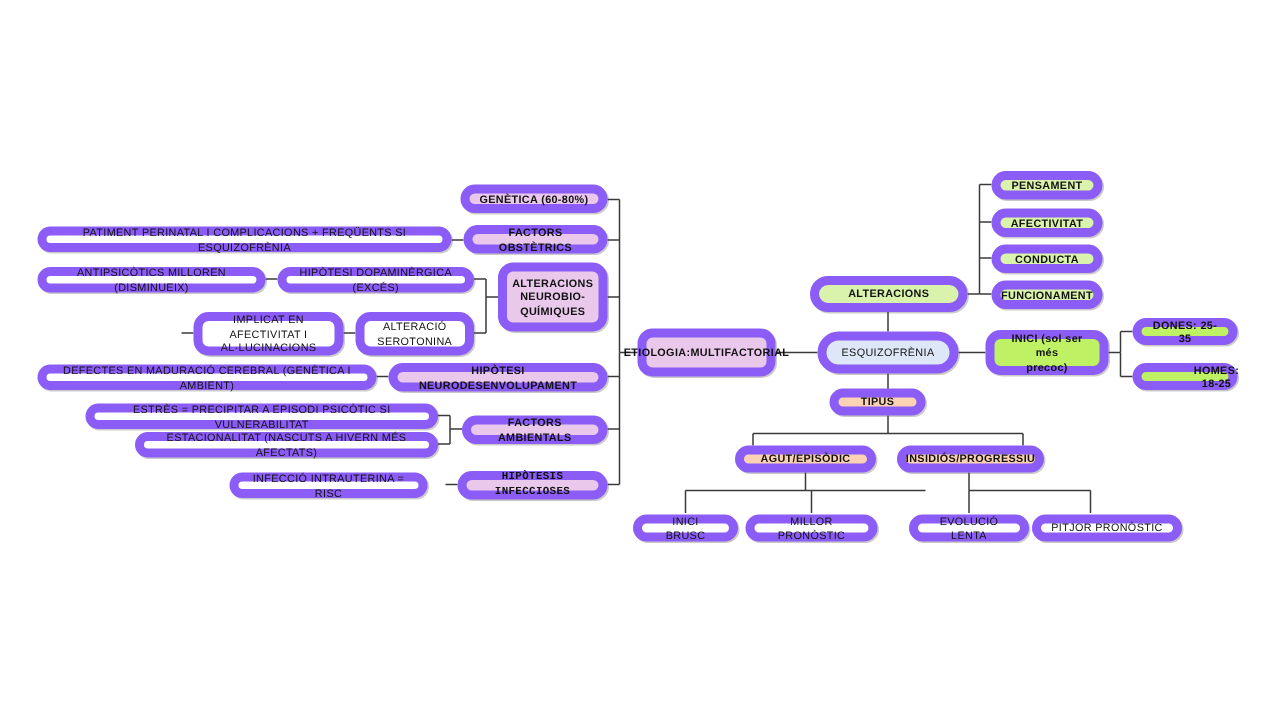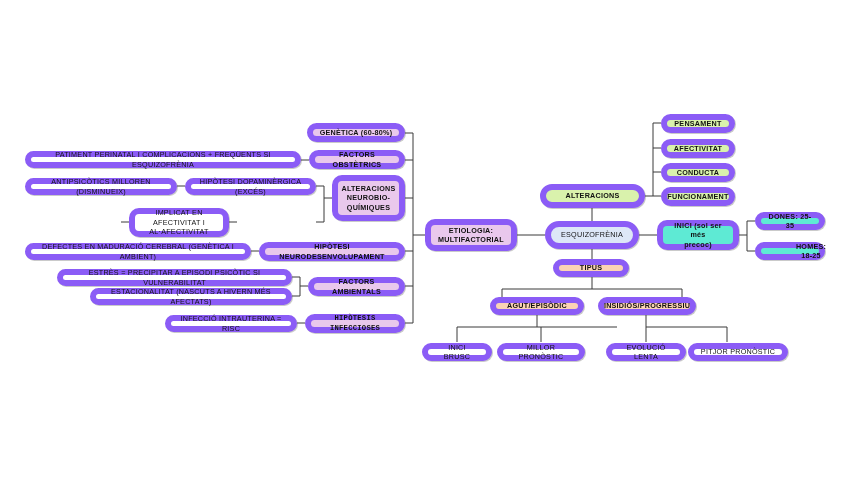--- a/index.html
+++ b/index.html
@@ -31,21 +31,21 @@
     line-height:1.32;
     padding:2px 6px;
     border-radius:999px;
     box-shadow:1px 1px 0 rgba(80,80,80,.30);
   }
   .node.multi{border-radius:10px;}
   .node.bold{font-weight:bold;}
   .c-purple{background:#e9c8ec;}
   .c-green{background:#d9f2ac;}
   .c-blue{background:#dde7f7;}
-  .c-pink{background:#5eead4;}
+  .c-pink{background:#bef264;}
   .c-orange{background:#fbd3b4;}
   .c-white{background:#ffffff;}
 </style>
 </head>
 <body>
 
 <div id="canvas">
 
   <svg id="links" viewBox="0 0 848 477">
     <g fill="none" stroke="#3a3a3a" stroke-width="1">
@@ -121,30 +121,30 @@
       <path d="M646 327 L727 327"></path>
       <path d="M646 327 L646 342"></path>
       <path d="M727 327 L727 342"></path>
     </g>
   </svg>
 
   <div class="node c-blue" style="left:545px;top:221px;width:94px;height:28px;">
     <span>ESQUIZOFRÈNIA</span>
   </div>
 
-  <div class="node multi c-purple bold" style="left:425px;top:219px;width:92px;height:32px;flex-direction:column;">
+  <div class="node multi c-purple bold" style="left:425px;top:219px;width:92px;height:32px;flex-direction:row;">
     <span>ETIOLOGIA:</span>
     <span>MULTIFACTORIAL</span>
   </div>
 
   <div class="node c-green bold" style="left:540px;top:184px;width:105px;height:24px;">
     <span>ALTERACIONS</span>
   </div>
 
-  <div class="node c-orange bold" style="left:553px;top:259px;width:76px;height:18px;">
+  <div class="node c-orange bold" style="left:553px;top:259px;width:64px;height:18px;">
     <span>TIPUS</span>
   </div>
 
   <div class="node multi c-pink bold" style="left:657px;top:220px;width:82px;height:30px;flex-direction:column;">
     <span>INICI (sol ser més</span>
     <span>precoc)</span>
   </div>
 
   <div class="node c-purple bold" style="left:307px;top:123px;width:98px;height:19px;">
     <span>GENÈTICA (60-80%)</span>
@@ -173,44 +173,48 @@
   </div>
 
   <div class="node c-white" style="left:25px;top:151px;width:276px;height:17px;">
     <span>PATIMENT PERINATAL I COMPLICACIONS + FREQÜENTS SI ESQUIZOFRÈNIA</span>
   </div>
 
   <div class="node c-white" style="left:185px;top:178px;width:131px;height:17px;">
     <span>HIPÒTESI DOPAMINÈRGICA (EXCÉS)</span>
   </div>
 
+  <div class="node multi c-white" style="left:237px;top:208px;width:79px;height:29px;flex-direction:column;">
+    <span>ALTERACIÓ</span>
+    <span>SEROTONINA</span>
+  </div>
 
   <div class="node c-white" style="left:25px;top:178px;width:152px;height:17px;">
     <span>ANTIPSICÒTICS MILLOREN (DISMINUEIX)</span>
   </div>
 
   <div class="node multi c-white" style="left:129px;top:208px;width:100px;height:29px;flex-direction:column;">
     <span>IMPLICAT EN AFECTIVITAT I</span>
-    <span>AL·AFECTIVITAT</span>
+    <span>AL·LUCINACIONS</span>
   </div>
 
 
   <div class="node c-white" style="left:57px;top:269px;width:235px;height:17px;">
     <span>ESTRÈS = PRECIPITAR A EPISODI PSICÒTIC SI VULNERABILITAT</span>
   </div>
 
   <div class="node c-white" style="left:25px;top:243px;width:226px;height:17px;">
     <span>DEFECTES EN MADURACIÓ CEREBRAL (GENÈTICA I AMBIENT)</span>
   </div>
 
   <div class="node c-white" style="left:90px;top:288px;width:202px;height:17px;">
     <span>ESTACIONALITAT (NASCUTS A HIVERN MÉS AFECTATS)</span>
   </div>
 
-  <div class="node c-white" style="left:165px;top:315px;width:132px;height:17px;">
+  <div class="node c-white" style="left:153px;top:315px;width:132px;height:17px;">
     <span>INFECCIÓ INTRAUTERINA = RISC</span>
   </div>
 
   <div class="node c-green bold" style="left:661px;top:114px;width:74px;height:19px;">
     <span>PENSAMENT</span>
   </div>
 
   <div class="node c-green bold" style="left:661px;top:139px;width:74px;height:19px;">
     <span>AFECTIVITAT</span>
   </div>

